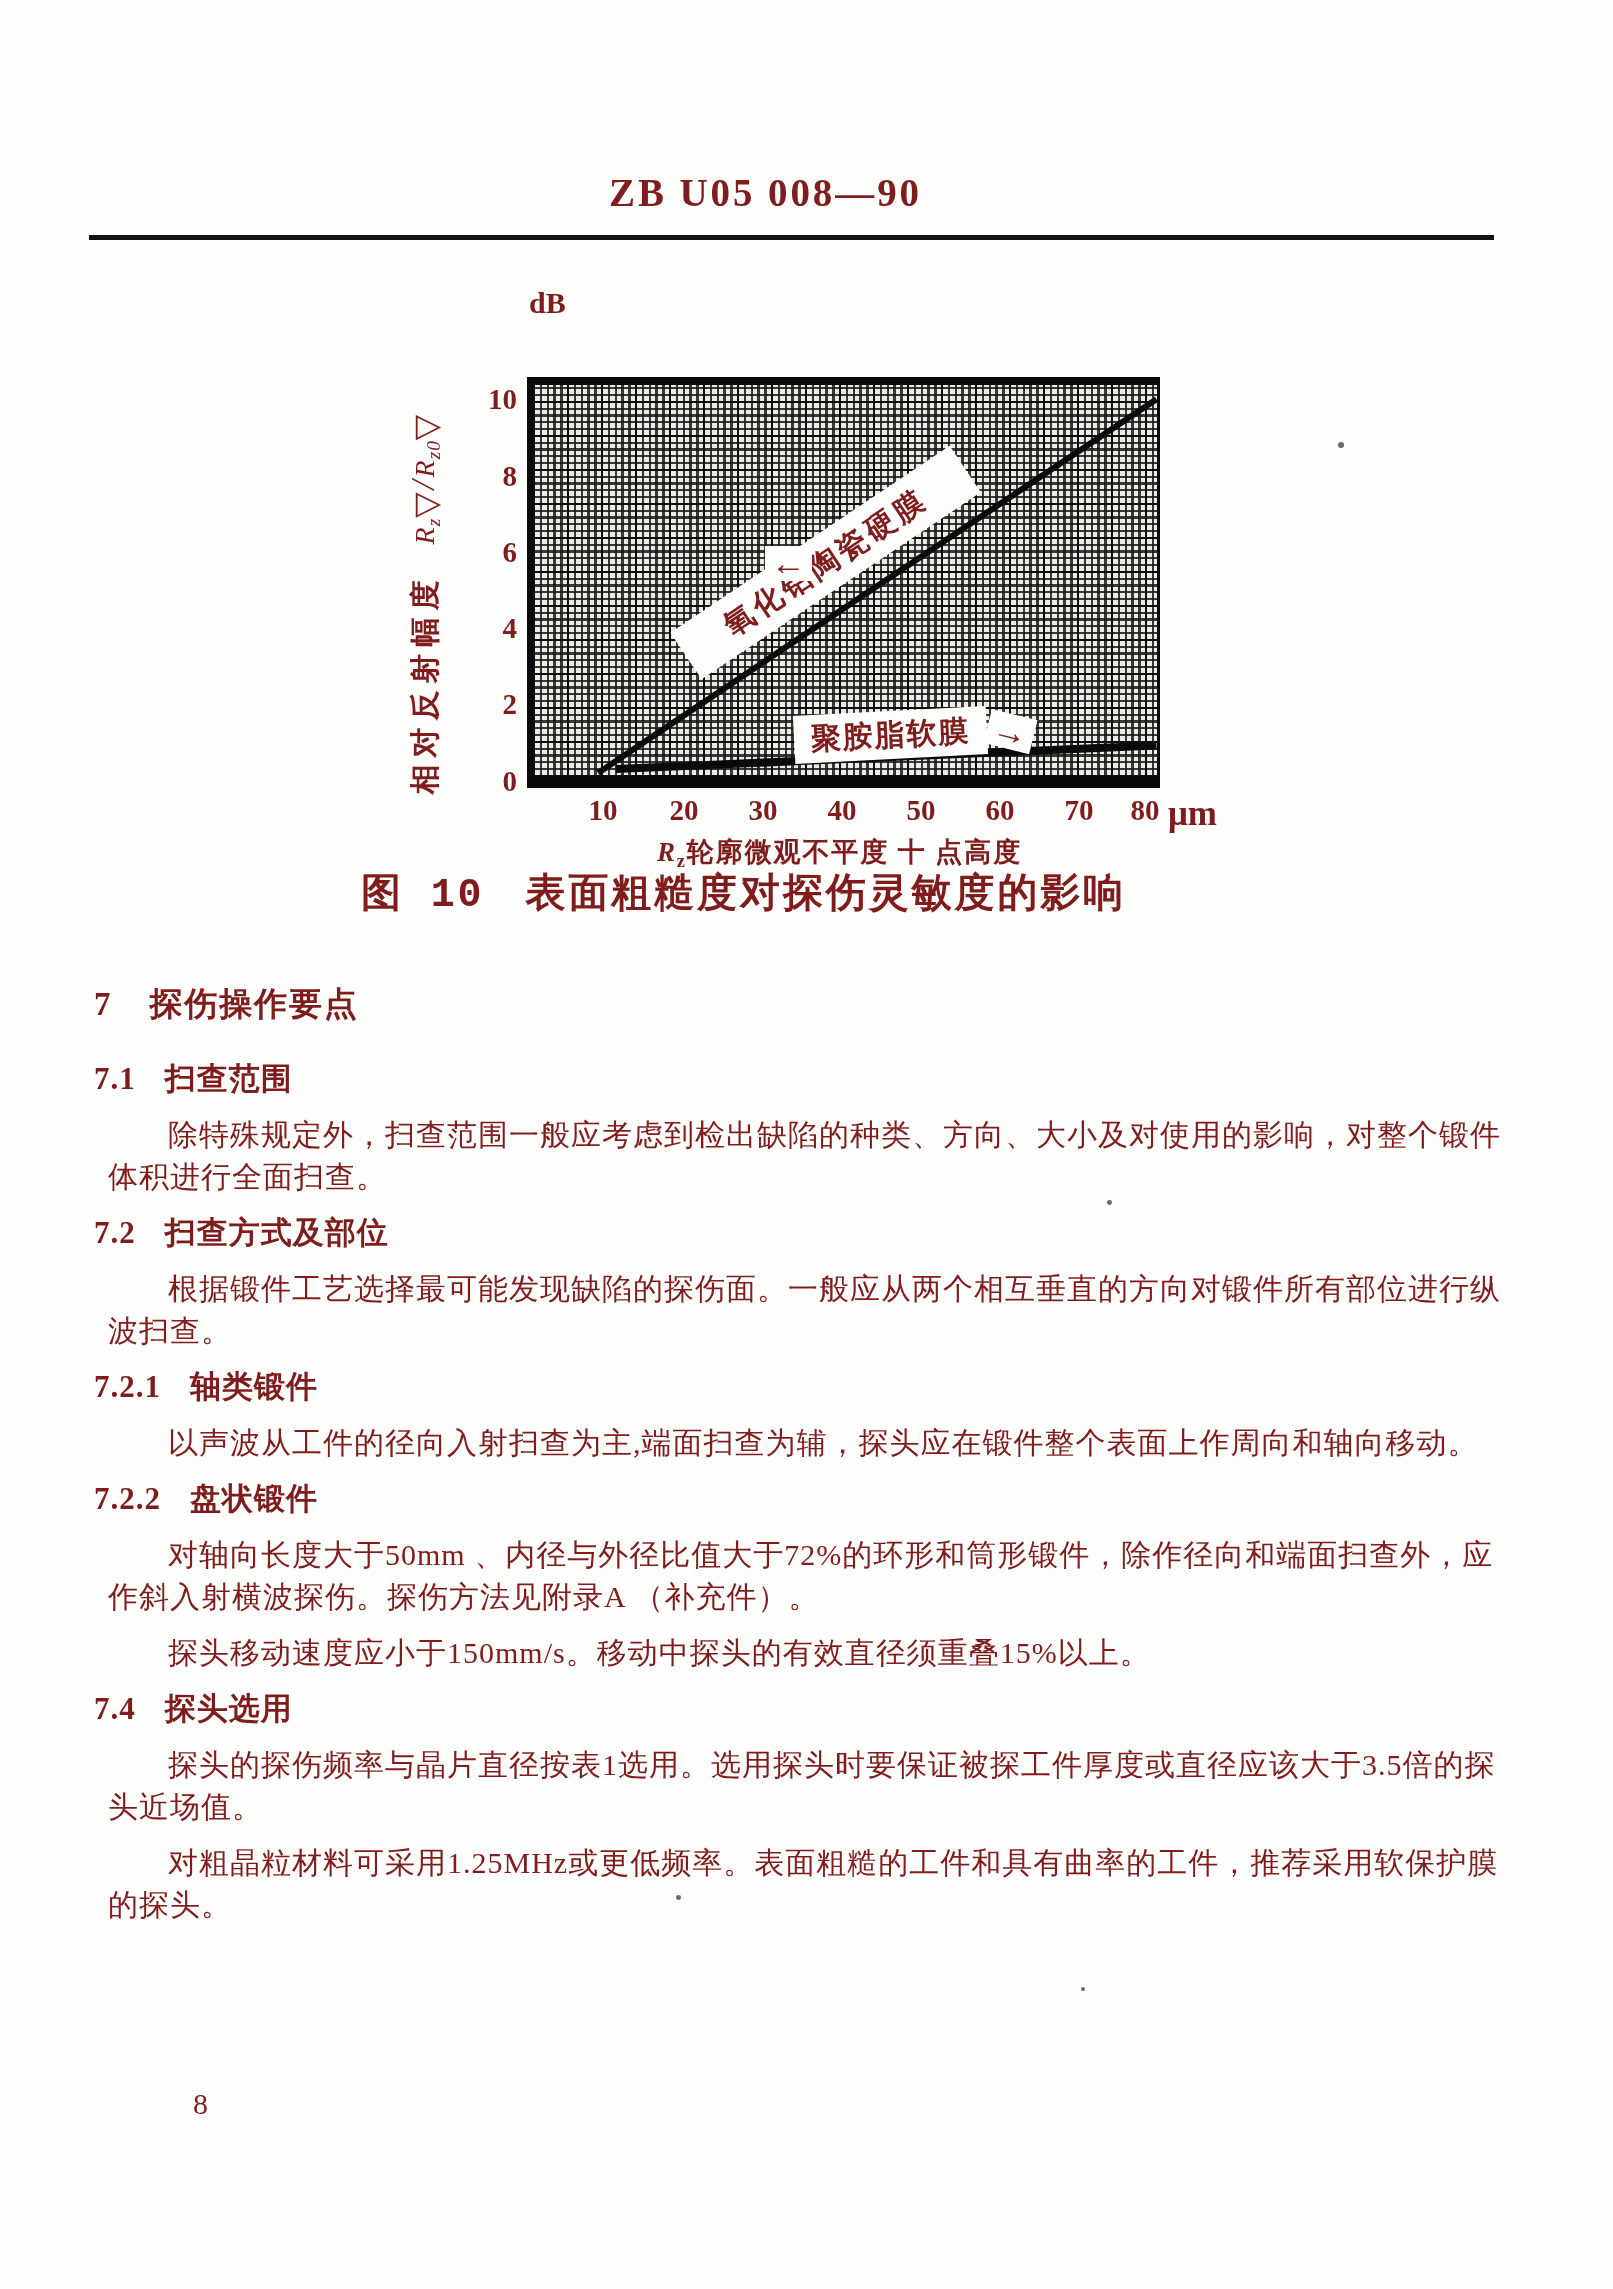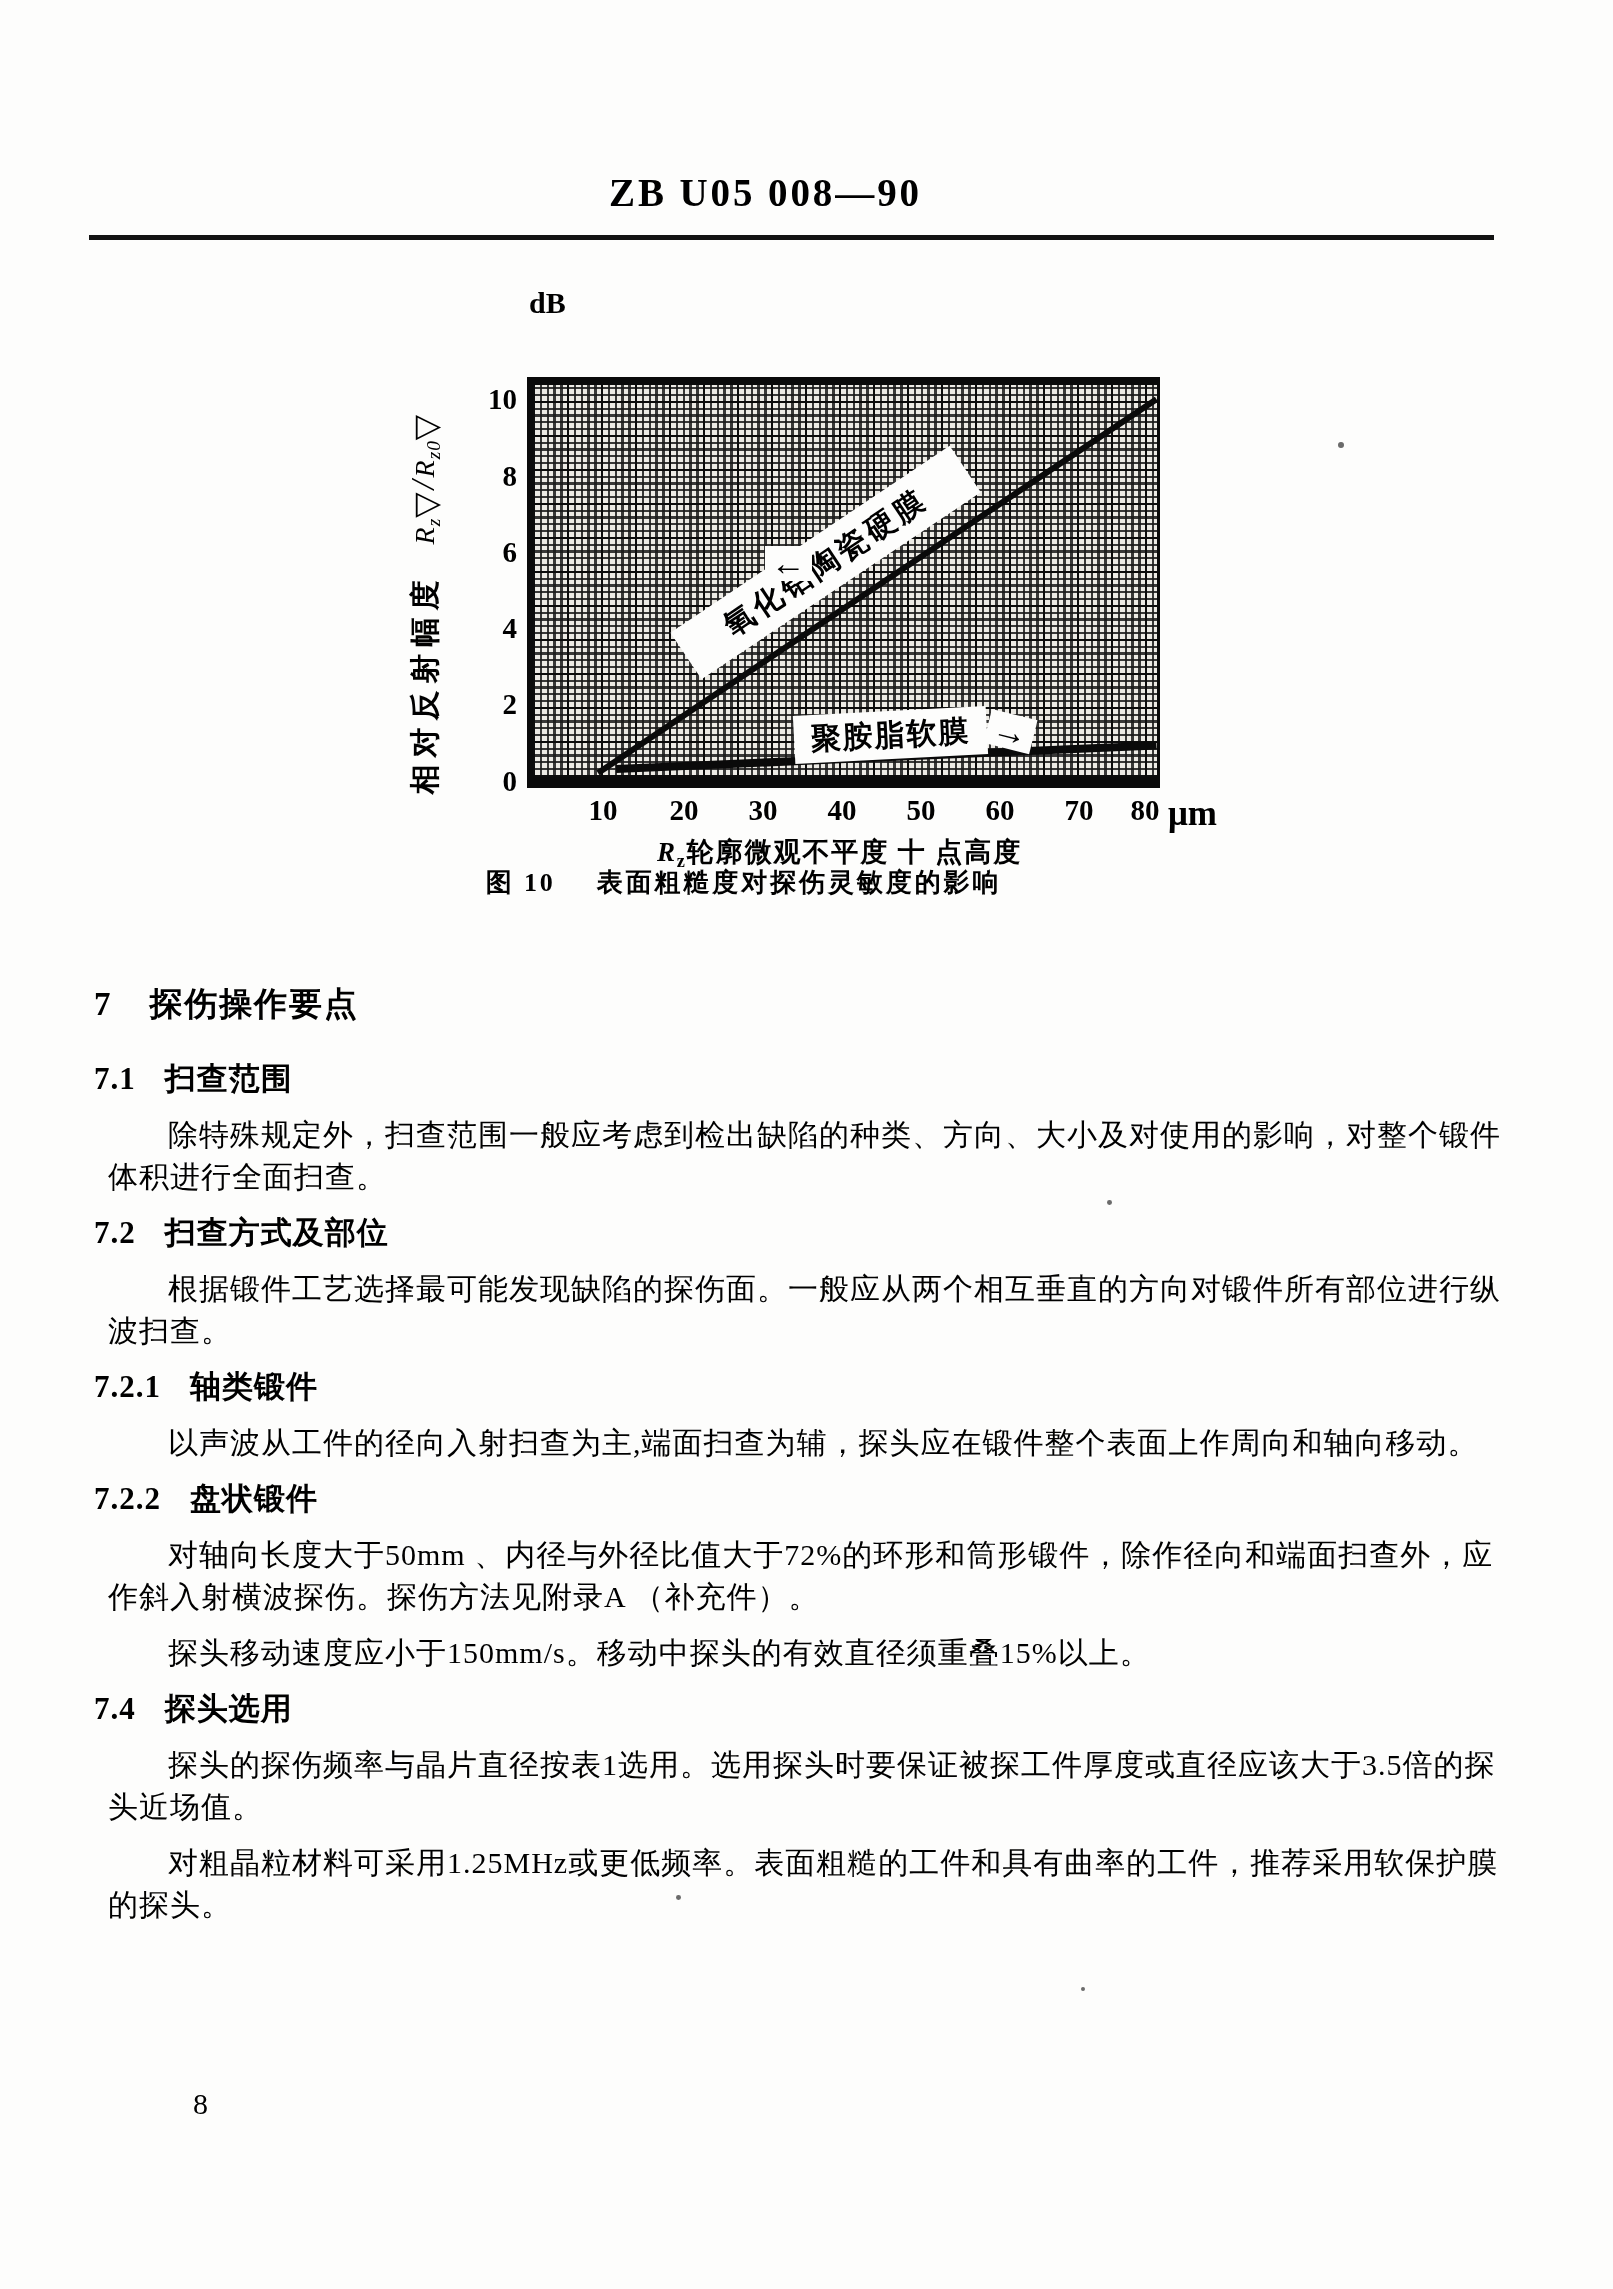--- a/index.html
+++ b/index.html
@@ -2,21 +2,21 @@
 <html><head>
 <meta charset="utf-8">
 <style>
   html,body{margin:0;padding:0;background:#e8e8e8;}
   .page{
     position:relative;
     width:1613px;height:2289px;
     margin:0 auto;
     background:#fdfdfc;
     font-family:"Liberation Serif", serif;
-    color:#000000;
+    color:#7f1d1d;
     overflow:hidden;
   }
   
   .header-code{
     position:absolute;left:0;top:170px;width:1531px;
     text-align:center;font-size:39px;font-weight:bold;letter-spacing:2.9px;
   }
   .header-rule{
     position:absolute;left:89px;top:235px;width:1405px;height:4.8px;background:#131313;
   }
@@ -69,21 +69,21 @@
   .arrow-hard{left:765px;top:546px;}
   .arrow-soft{left:987px;top:714px;transform:rotate(14deg);}
   .x-axis-title{
     position:absolute;left:579px;top:834px;width:521px;text-align:center;
     font-size:27px;font-weight:bold;letter-spacing:1.9px;white-space:nowrap;
   }
   .x-axis-title i{font-size:27px;}
   .x-axis-title sub{font-size:18.3px;}
   .fig-caption{
     position:absolute;left:280px;top:865px;width:927px;text-align:center;
-    font-size:26px;font-weight:bold;letter-spacing:2.9px;white-space:nowrap;
+    font-size:40px;font-weight:bold;letter-spacing:2.9px;white-space:nowrap;font-family:Liberation Mono, monospace;
   }
   .fig-caption .cap-text{margin-left:41px;}
   
   .content{
     position:absolute;left:94px;top:983px;width:1435px;
     font-size:30px;line-height:42px;letter-spacing:1px;
   }
   .sec-h1{font-size:33px;font-weight:bold;letter-spacing:1.9px;margin:0 0 33px 0;}
   .sec-h1 .num{margin-right:37px;}
   .sec-h{font-size:31px;font-weight:bold;margin:7.7px 0 1.9px 0;}

